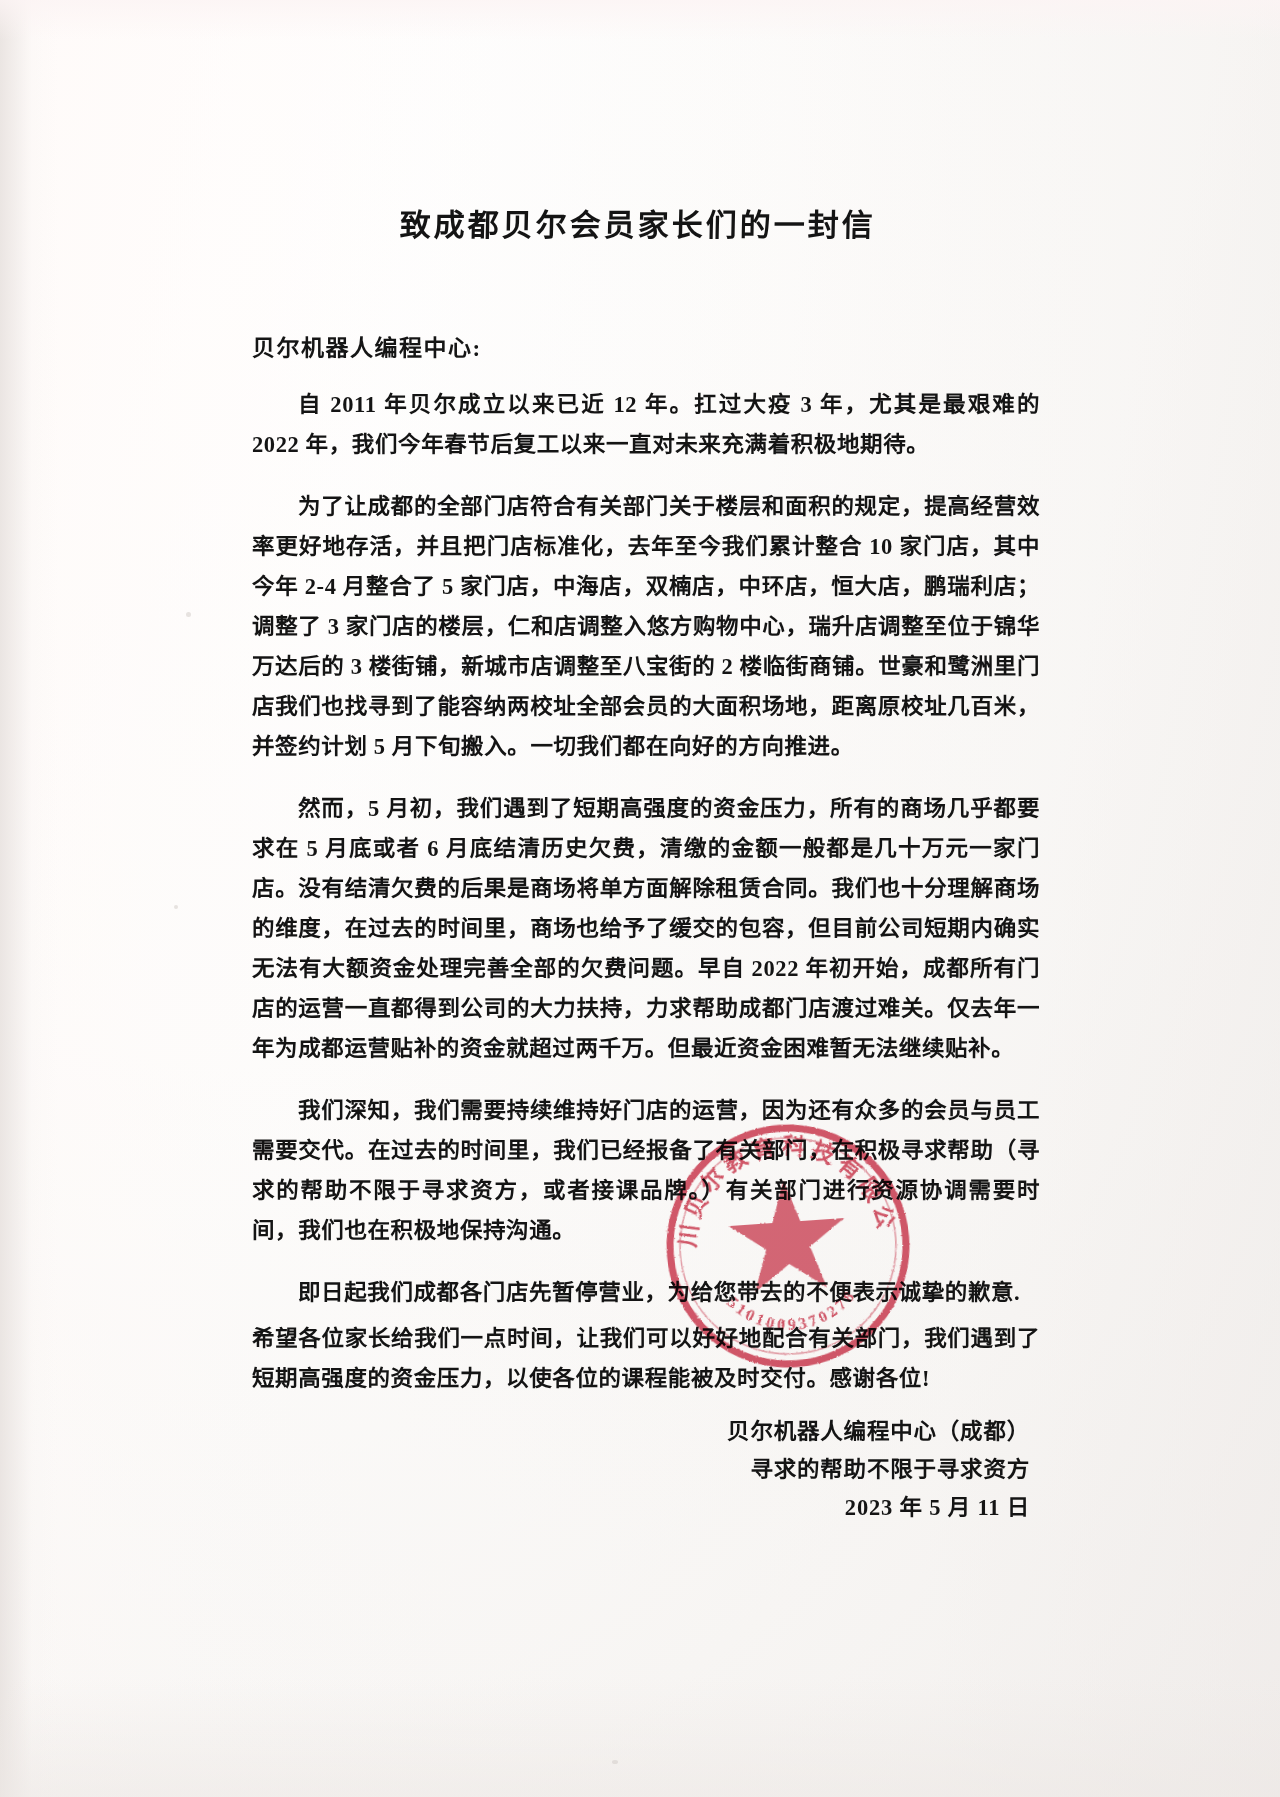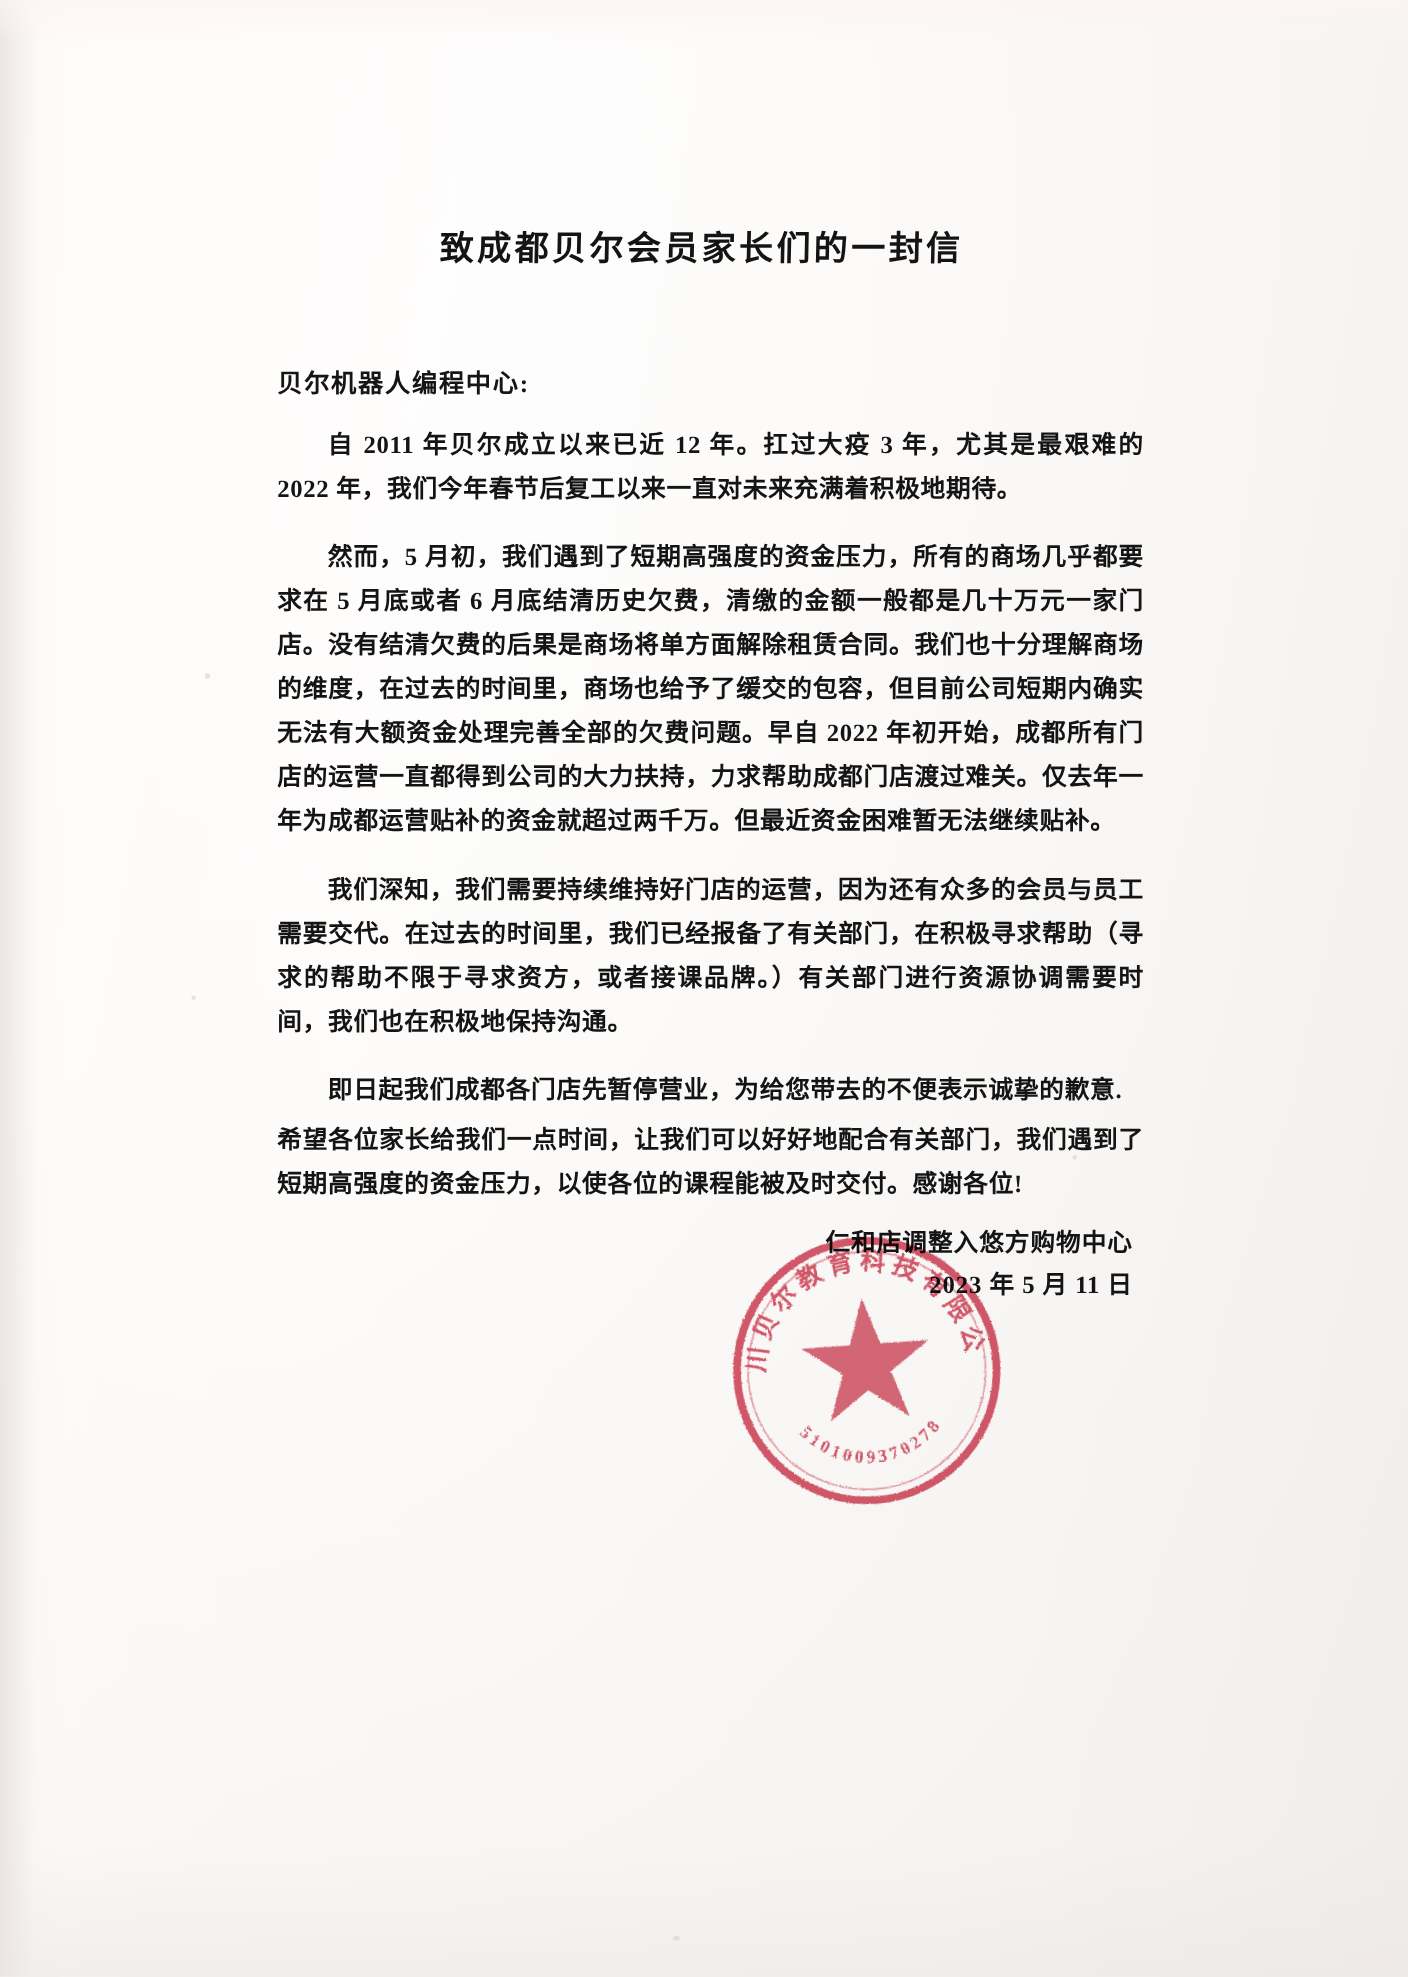--- a/index.html
+++ b/index.html
@@ -164,31 +164,33 @@
   <div class="content">
 
     <h1 class="doc-title">致成都贝尔会员家长们的一封信</h1>
 
     <div class="body-block">
 
       <div class="salutation">贝尔机器人编程中心:</div>
 
       <p class="para">自 2011 年贝尔成立以来已近 12 年。扛过大疫 3 年，尤其是最艰难的 2022 年，我们今年春节后复工以来一直对未来充满着积极地期待。</p>
 
+      <p class="para">为了让成都的全部门店符合有关部门关于楼层和面积的规定，提高经营效率更好地存活，并且把门店标准化，去年至今我们累计整合 10 家门店，其中今年 2-4 月整合了 5 家门店，中海店，双楠店，中环店，恒大店，鹏瑞利店；调整了 3 家门店的楼层，仁和店调整入悠方购物中心，瑞升店调整至位于锦华万达后的 3 楼街铺，新城市店调整至八宝街的 2 楼临街商铺。世豪和鹭洲里门店我们也找寻到了能容纳两校址全部会员的大面积场地，距离原校址几百米，并签约计划 5 月下旬搬入。一切我们都在向好的方向推进。</p>
 
       <p class="para">然而，5 月初，我们遇到了短期高强度的资金压力，所有的商场几乎都要求在 5 月底或者 6 月底结清历史欠费，清缴的金额一般都是几十万元一家门店。没有结清欠费的后果是商场将单方面解除租赁合同。我们也十分理解商场的维度，在过去的时间里，商场也给予了缓交的包容，但目前公司短期内确实无法有大额资金处理完善全部的欠费问题。早自 2022 年初开始，成都所有门店的运营一直都得到公司的大力扶持，力求帮助成都门店渡过难关。仅去年一年为成都运营贴补的资金就超过两千万。但最近资金困难暂无法继续贴补。</p>
 
       <p class="para">我们深知，我们需要持续维持好门店的运营，因为还有众多的会员与员工需要交代。在过去的时间里，我们已经报备了有关部门，在积极寻求帮助（寻求的帮助不限于寻求资方，或者接课品牌。）有关部门进行资源协调需要时间，我们也在积极地保持沟通。</p>
 
       <p class="para tight">即日起我们成都各门店先暂停营业，为给您带去的不便表示诚挚的歉意.</p>
 
       <div class="closing-line">希望各位家长给我们一点时间，让我们可以好好地配合有关部门，我们遇到了短期高强度的资金压力，以使各位的课程能被及时交付。感谢各位!</div>
 
       <div class="signature">
-        <div>仁和店调整入悠方购物中心</div>
+        <div>贝尔机器人编程中心（成都）</div>
+        <div>寻求的帮助不限于寻求资方</div>
         <div>2023 年 5 月 11 日</div>
       </div>
 
     </div>
   </div>
 
   <div class="seal">
     <svg viewBox="0 0 256 256" xmlns="http://www.w3.org/2000/svg">
       <defs>
         <path id="sealTopArc" d="M 36 128 A 92 92 0 0 1 220 128"></path>

